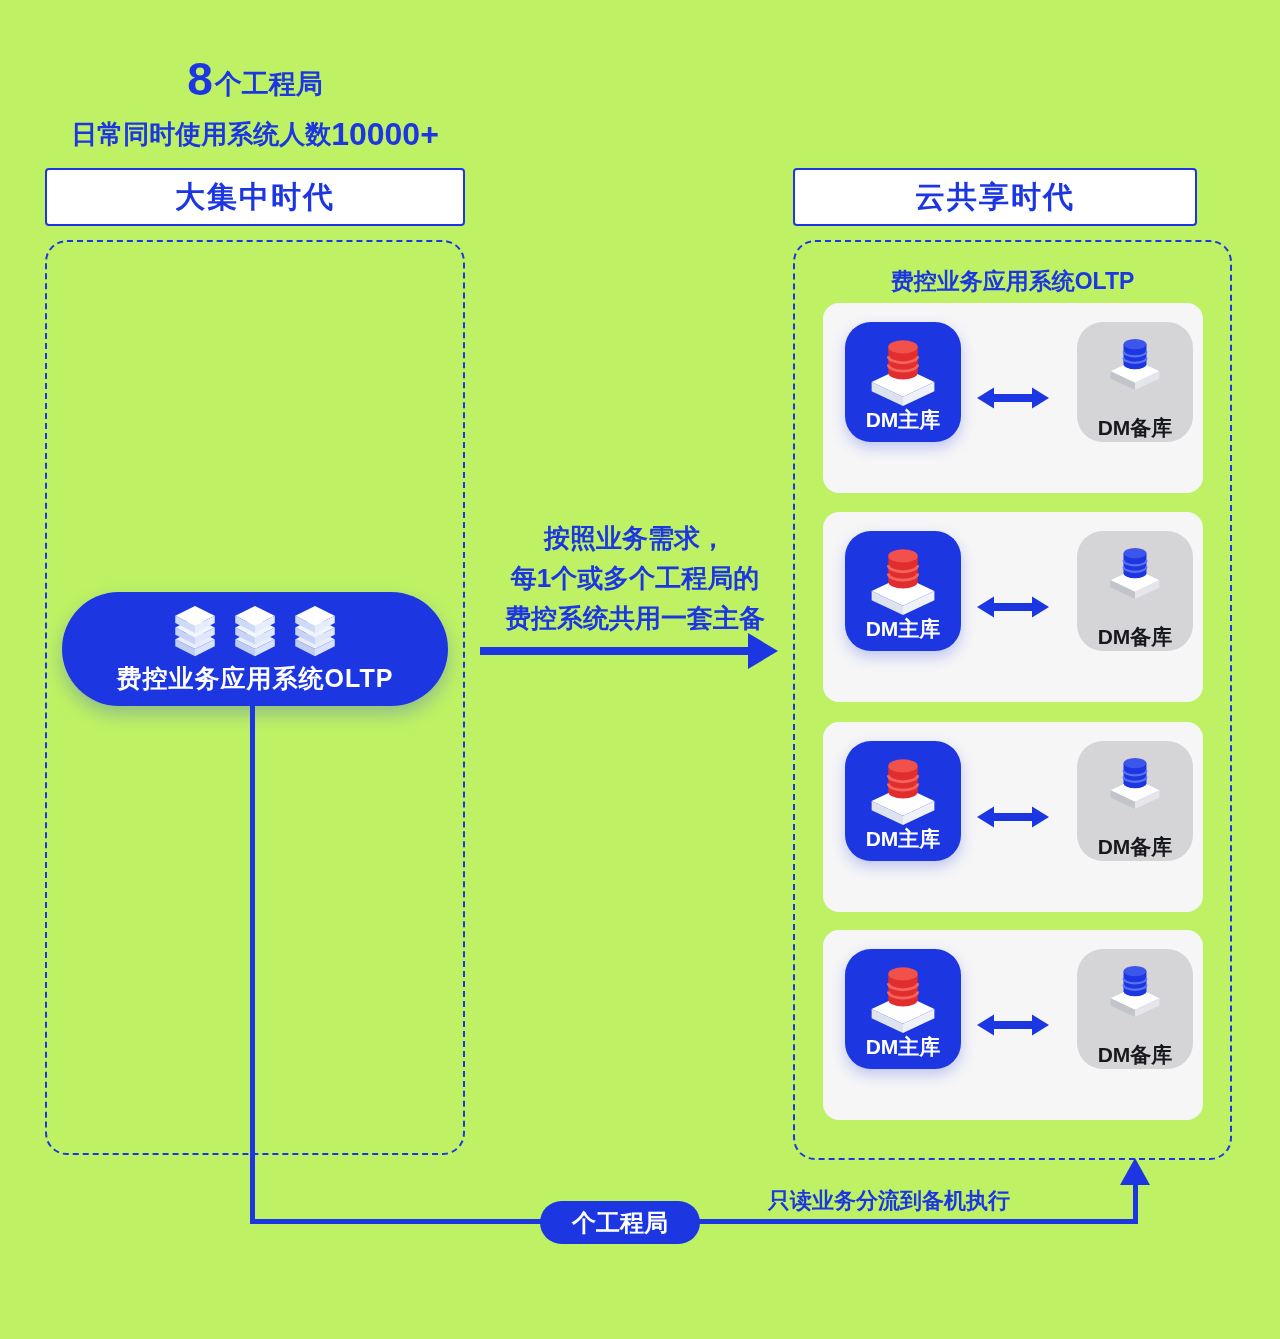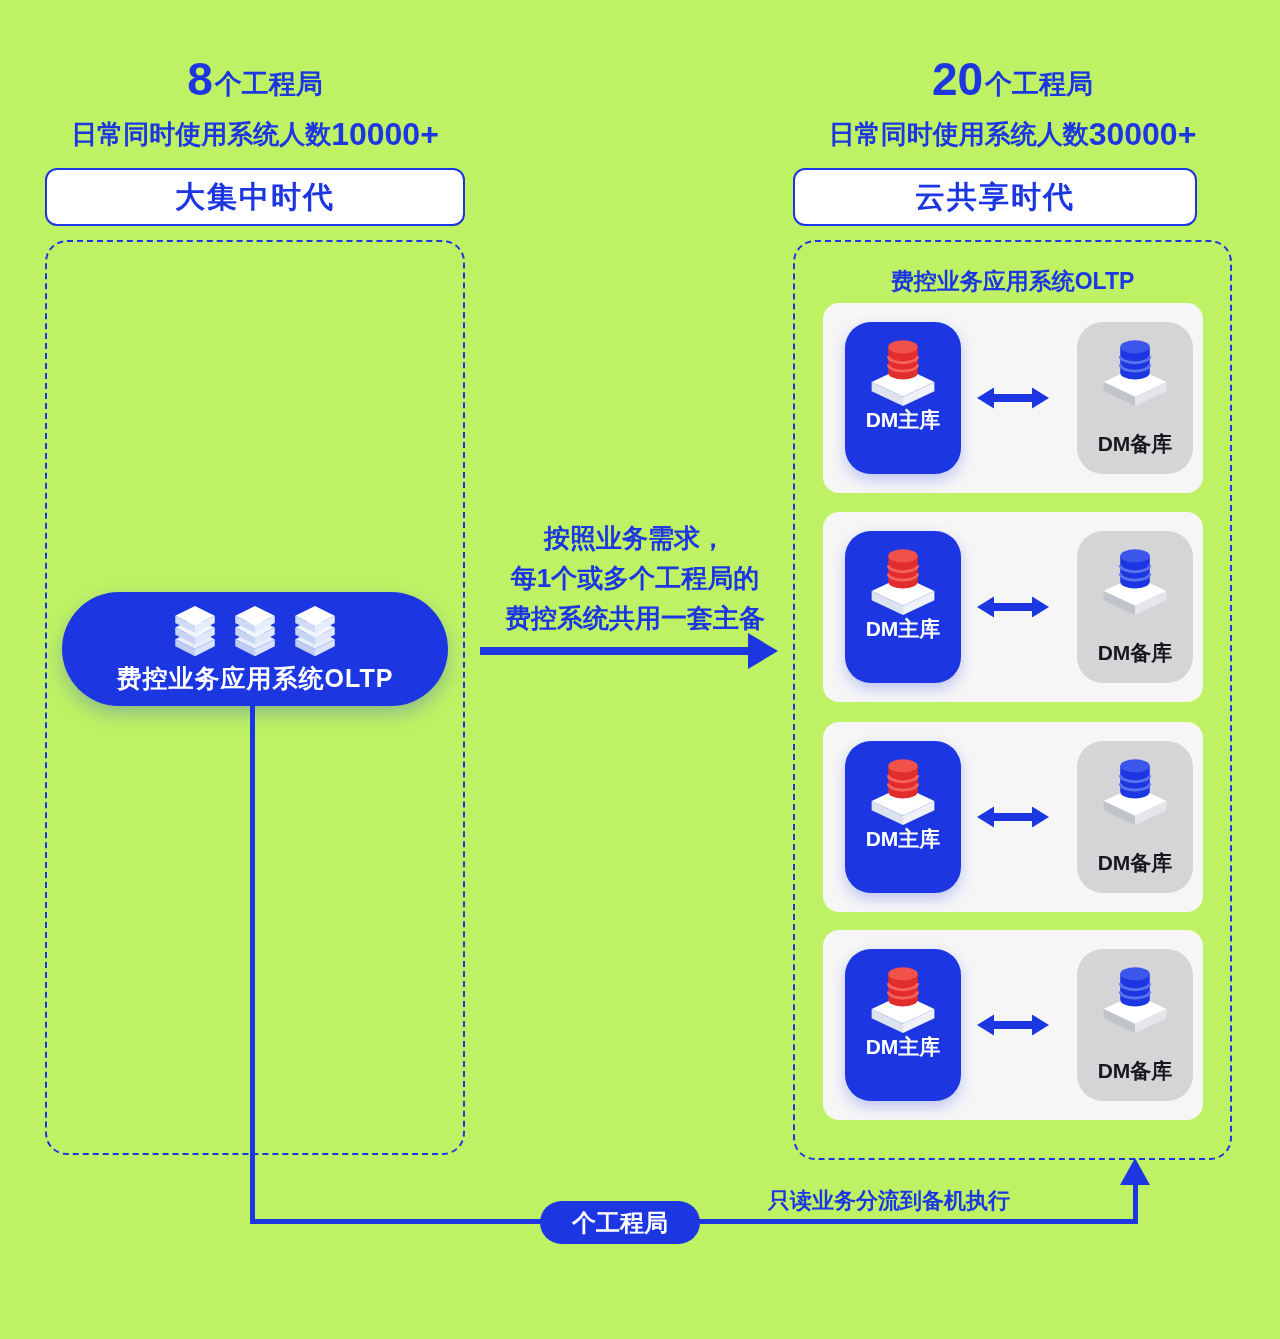--- a/index.html
+++ b/index.html
@@ -15,34 +15,34 @@
   .canvas{position:relative;width:1280px;height:1339px;background:#bef264;overflow:hidden;margin:0 auto;}
 
   
   .stats{position:absolute;text-align:center;color:var(--primary-blue);}
   .stat-line1{font-size:27px;font-weight:600;line-height:1.2;}
   .big-num{font-size:46px;font-weight:800;vertical-align:-2px;margin-right:2px;}
   .stat-line2{margin-top:9px;font-size:26px;font-weight:600;}
   .mid-num{font-size:32px;font-weight:800;vertical-align:-2px;}
 
   
-  .era-box{position:absolute;height:58px;border:2px solid var(--primary-blue);border-radius:12px;
+  .era-box{position:absolute;height:58px;border:2px solid var(--primary-blue);border-radius:4px;
     display:flex;align-items:center;justify-content:center;background:#ffffff;}
   .era-box span{color:var(--primary-blue);font-size:30px;font-weight:700;letter-spacing:2px;}
 
   
   .dashed-box{position:absolute;border:2px dashed var(--primary-blue);border-radius:22px;background:transparent;}
 
   
   .inner-title{position:absolute;left:793px;width:439px;top:266px;text-align:center;
     color:var(--primary-blue);font-size:23px;font-weight:600;}
 
   
   .pair-panel{position:absolute;left:823px;width:380px;height:190px;background:var(--panel-gray);border-radius:16px;}
-  .tile{position:absolute;top:19px;width:116px;height:152px;border-radius:26px;
+  .tile{position:absolute;top:19px;width:116px;height:120px;border-radius:26px;
     display:flex;flex-direction:column;align-items:center;}
   .tile-primary{left:22px;background:var(--primary-blue);box-shadow:0 6px 14px rgba(28,54,226,.25);}
   .tile-standby{left:254px;background:var(--tile-gray);gap:24px;}
   .tile svg{margin-top:12px;}
   .tile-label{margin-top:0;font-size:21px;font-weight:600;color:#ffffff;}
   .tile-label.dark{color:var(--dark-text);}
   .dbl-arrow{position:absolute;left:154px;top:82px;color:var(--primary-blue);}
 
   
   .oltp-pill{position:absolute;left:62px;top:592px;width:386px;height:114px;border-radius:57px;
@@ -73,28 +73,20 @@
 
   <div class="stats" style="left:45px;width:420px;top:52px;">
     <div class="stat-line1">
       <span class="big-num">8</span><span>个工程局</span>
     </div>
     <div class="stat-line2">
       <span>日常同时使用系统人数</span><span class="mid-num">10000+</span>
     </div>
   </div>
 
-  <div class="stats" style="left:793px;width:439px;top:52px;">
-    <div class="stat-line1">
-      <span class="big-num">20</span><span>个工程局</span>
-    </div>
-    <div class="stat-line2">
-      <span>日常同时使用系统人数</span><span class="mid-num">30000+</span>
-    </div>
-  </div>
 
   <div class="era-box" style="left:45px;top:168px;width:420px;">
     <span>大集中时代</span>
   </div>
   <div class="era-box" style="left:793px;top:168px;width:404px;">
     <span>云共享时代</span>
   </div>
 
   <div class="dashed-box" style="left:45px;top:240px;width:420px;height:915px;"></div>
   <div class="dashed-box" style="left:793px;top:240px;width:439px;height:920px;"></div>

